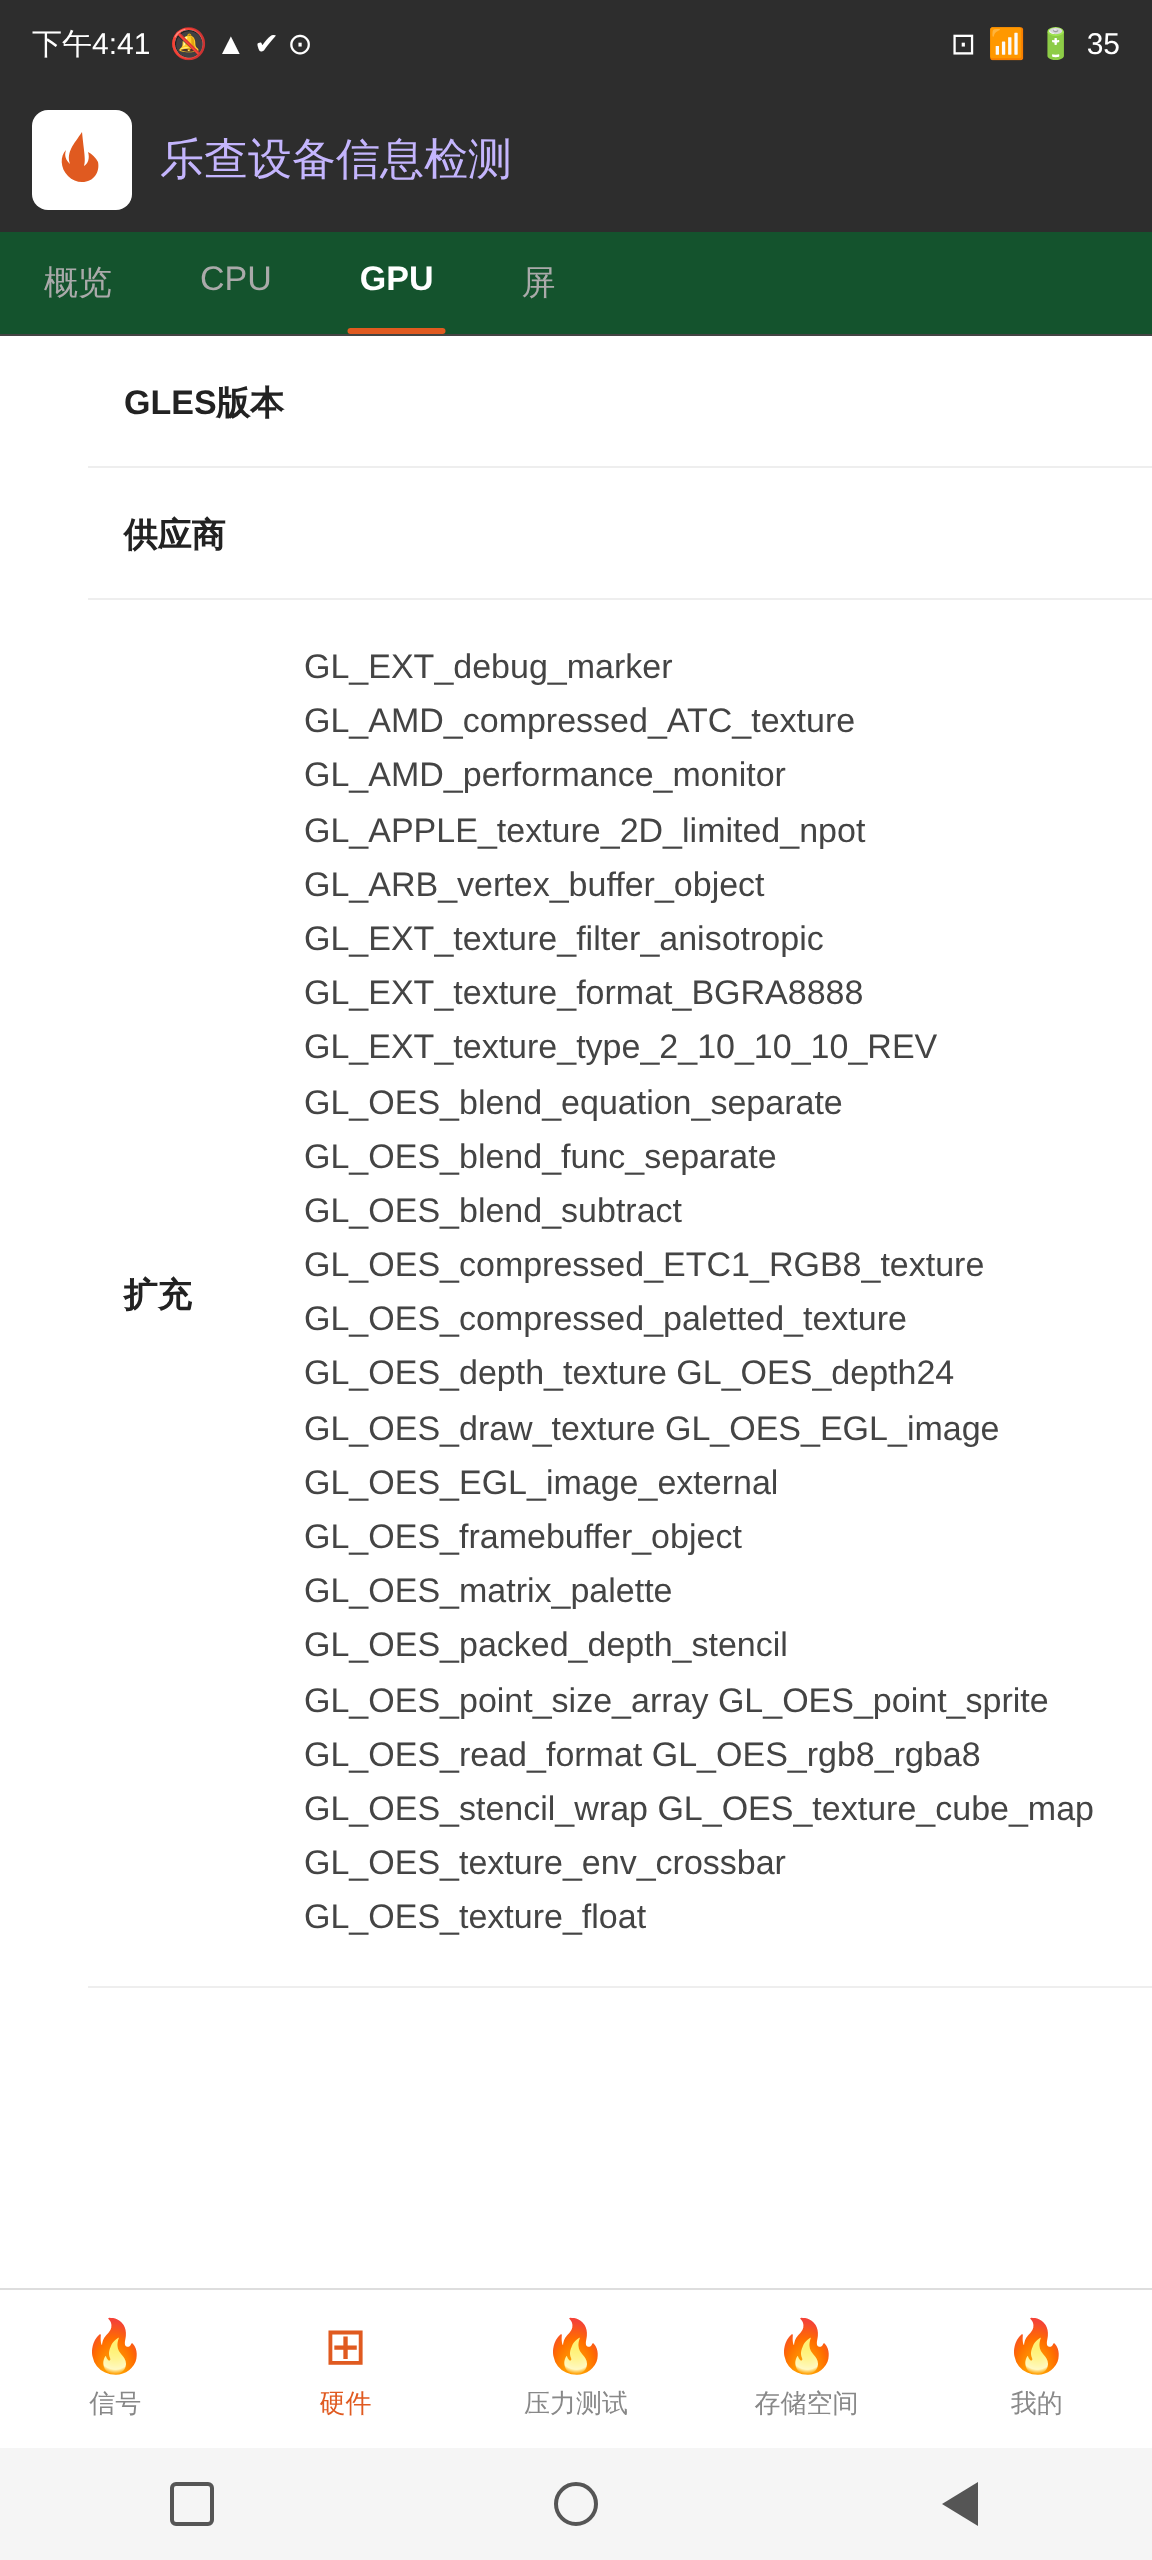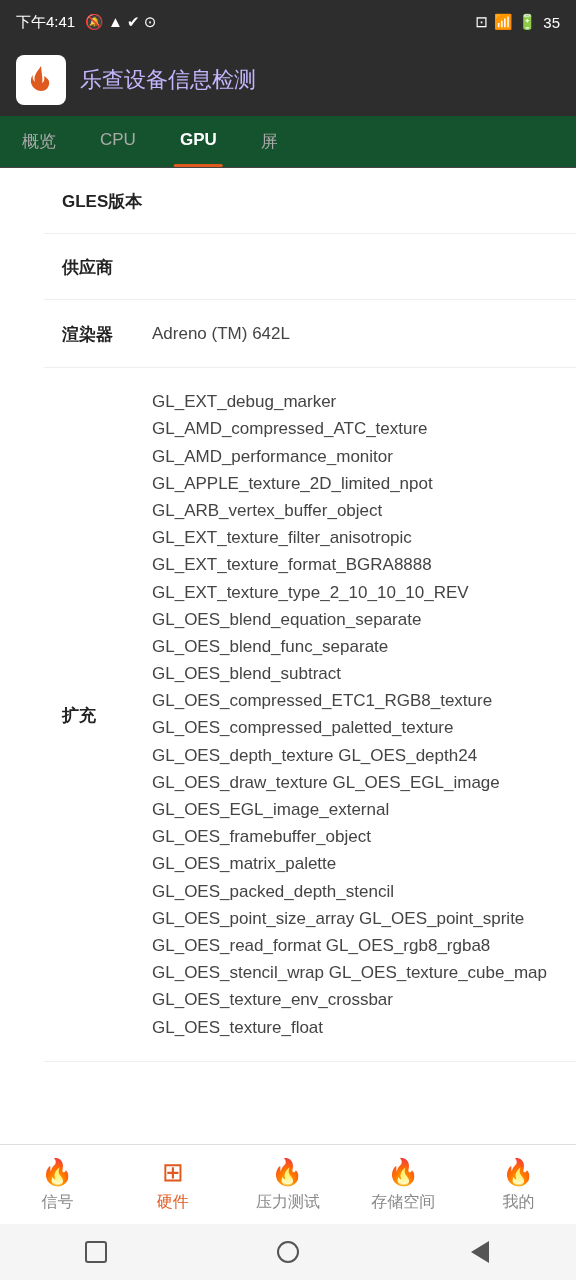--- a/index.html
+++ b/index.html
@@ -125,21 +125,21 @@
       flex-direction: column;
       align-items: center;
       justify-content: center;
       gap: 4px;
       cursor: pointer;
     }
     .nav-icon {
       font-size: 26px;
     }
     .nav-label {
-      font-size: 16px;
+      font-size: 13px;
       color: #888;
     }
     .nav-item.active .nav-label {
       color: #e05a20;
     }
     .nav-item.active .nav-icon {
       color: #e05a20;
     }
 
     
@@ -205,24 +205,20 @@
 </div>
 
 <div class="content">
   <div class="info-row">
     <span class="info-label">GLES版本</span>
   </div>
   <div class="info-row">
     <span class="info-label">供应商</span>
   </div>
   <div class="info-row">
-    <span class="info-label">渲染器</span>
-    <span class="info-value">Adreno (TM) 642L</span>
-  </div>
-  <div class="info-row">
     <span class="info-label">扩充</span>
     <span class="info-value">GL_EXT_debug_marker GL_AMD_compressed_ATC_texture GL_AMD_performance_monitor GL_APPLE_texture_2D_limited_npot GL_ARB_vertex_buffer_object GL_EXT_texture_filter_anisotropic GL_EXT_texture_format_BGRA8888 GL_EXT_texture_type_2_10_10_10_REV GL_OES_blend_equation_separate GL_OES_blend_func_separate GL_OES_blend_subtract GL_OES_compressed_ETC1_RGB8_texture GL_OES_compressed_paletted_texture GL_OES_depth_texture GL_OES_depth24 GL_OES_draw_texture GL_OES_EGL_image GL_OES_EGL_image_external GL_OES_framebuffer_object GL_OES_matrix_palette GL_OES_packed_depth_stencil GL_OES_point_size_array GL_OES_point_sprite GL_OES_read_format GL_OES_rgb8_rgba8 GL_OES_stencil_wrap GL_OES_texture_cube_map GL_OES_texture_env_crossbar GL_OES_texture_float</span>
   </div>
 </div>
 
 <div class="bottom-nav">
   <div class="nav-item">
     <span class="nav-icon">🔥</span>
     <span class="nav-label">信号</span>
   </div>

